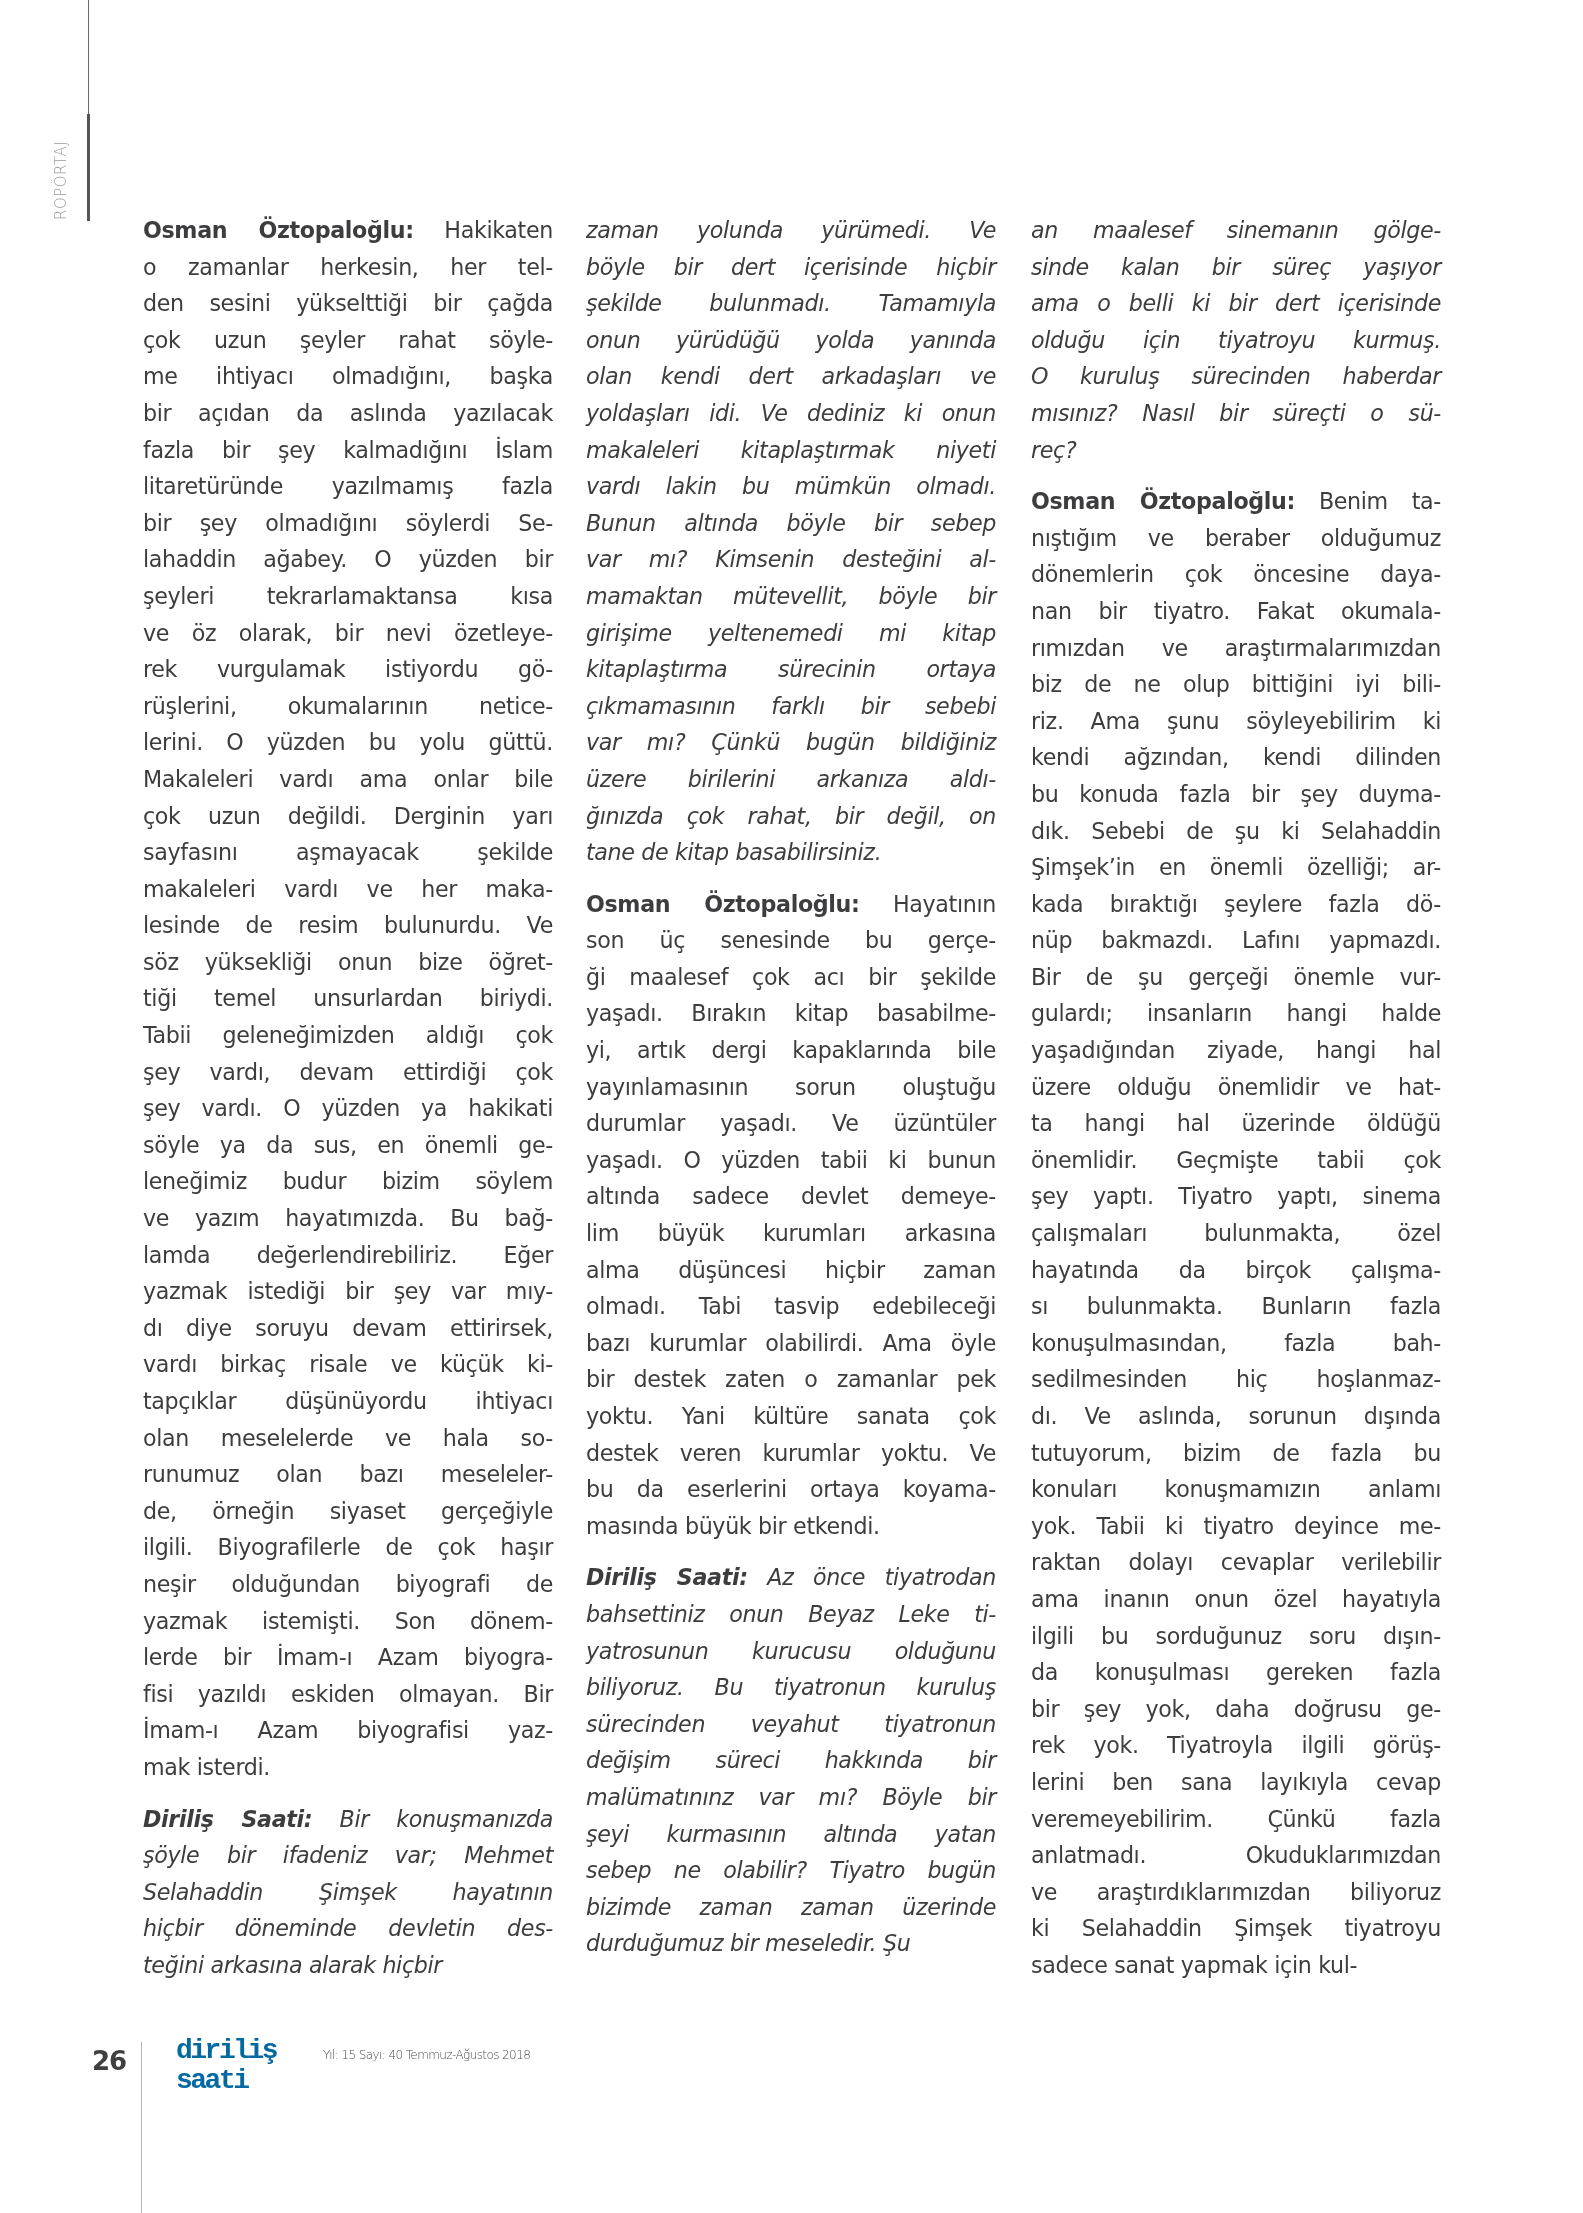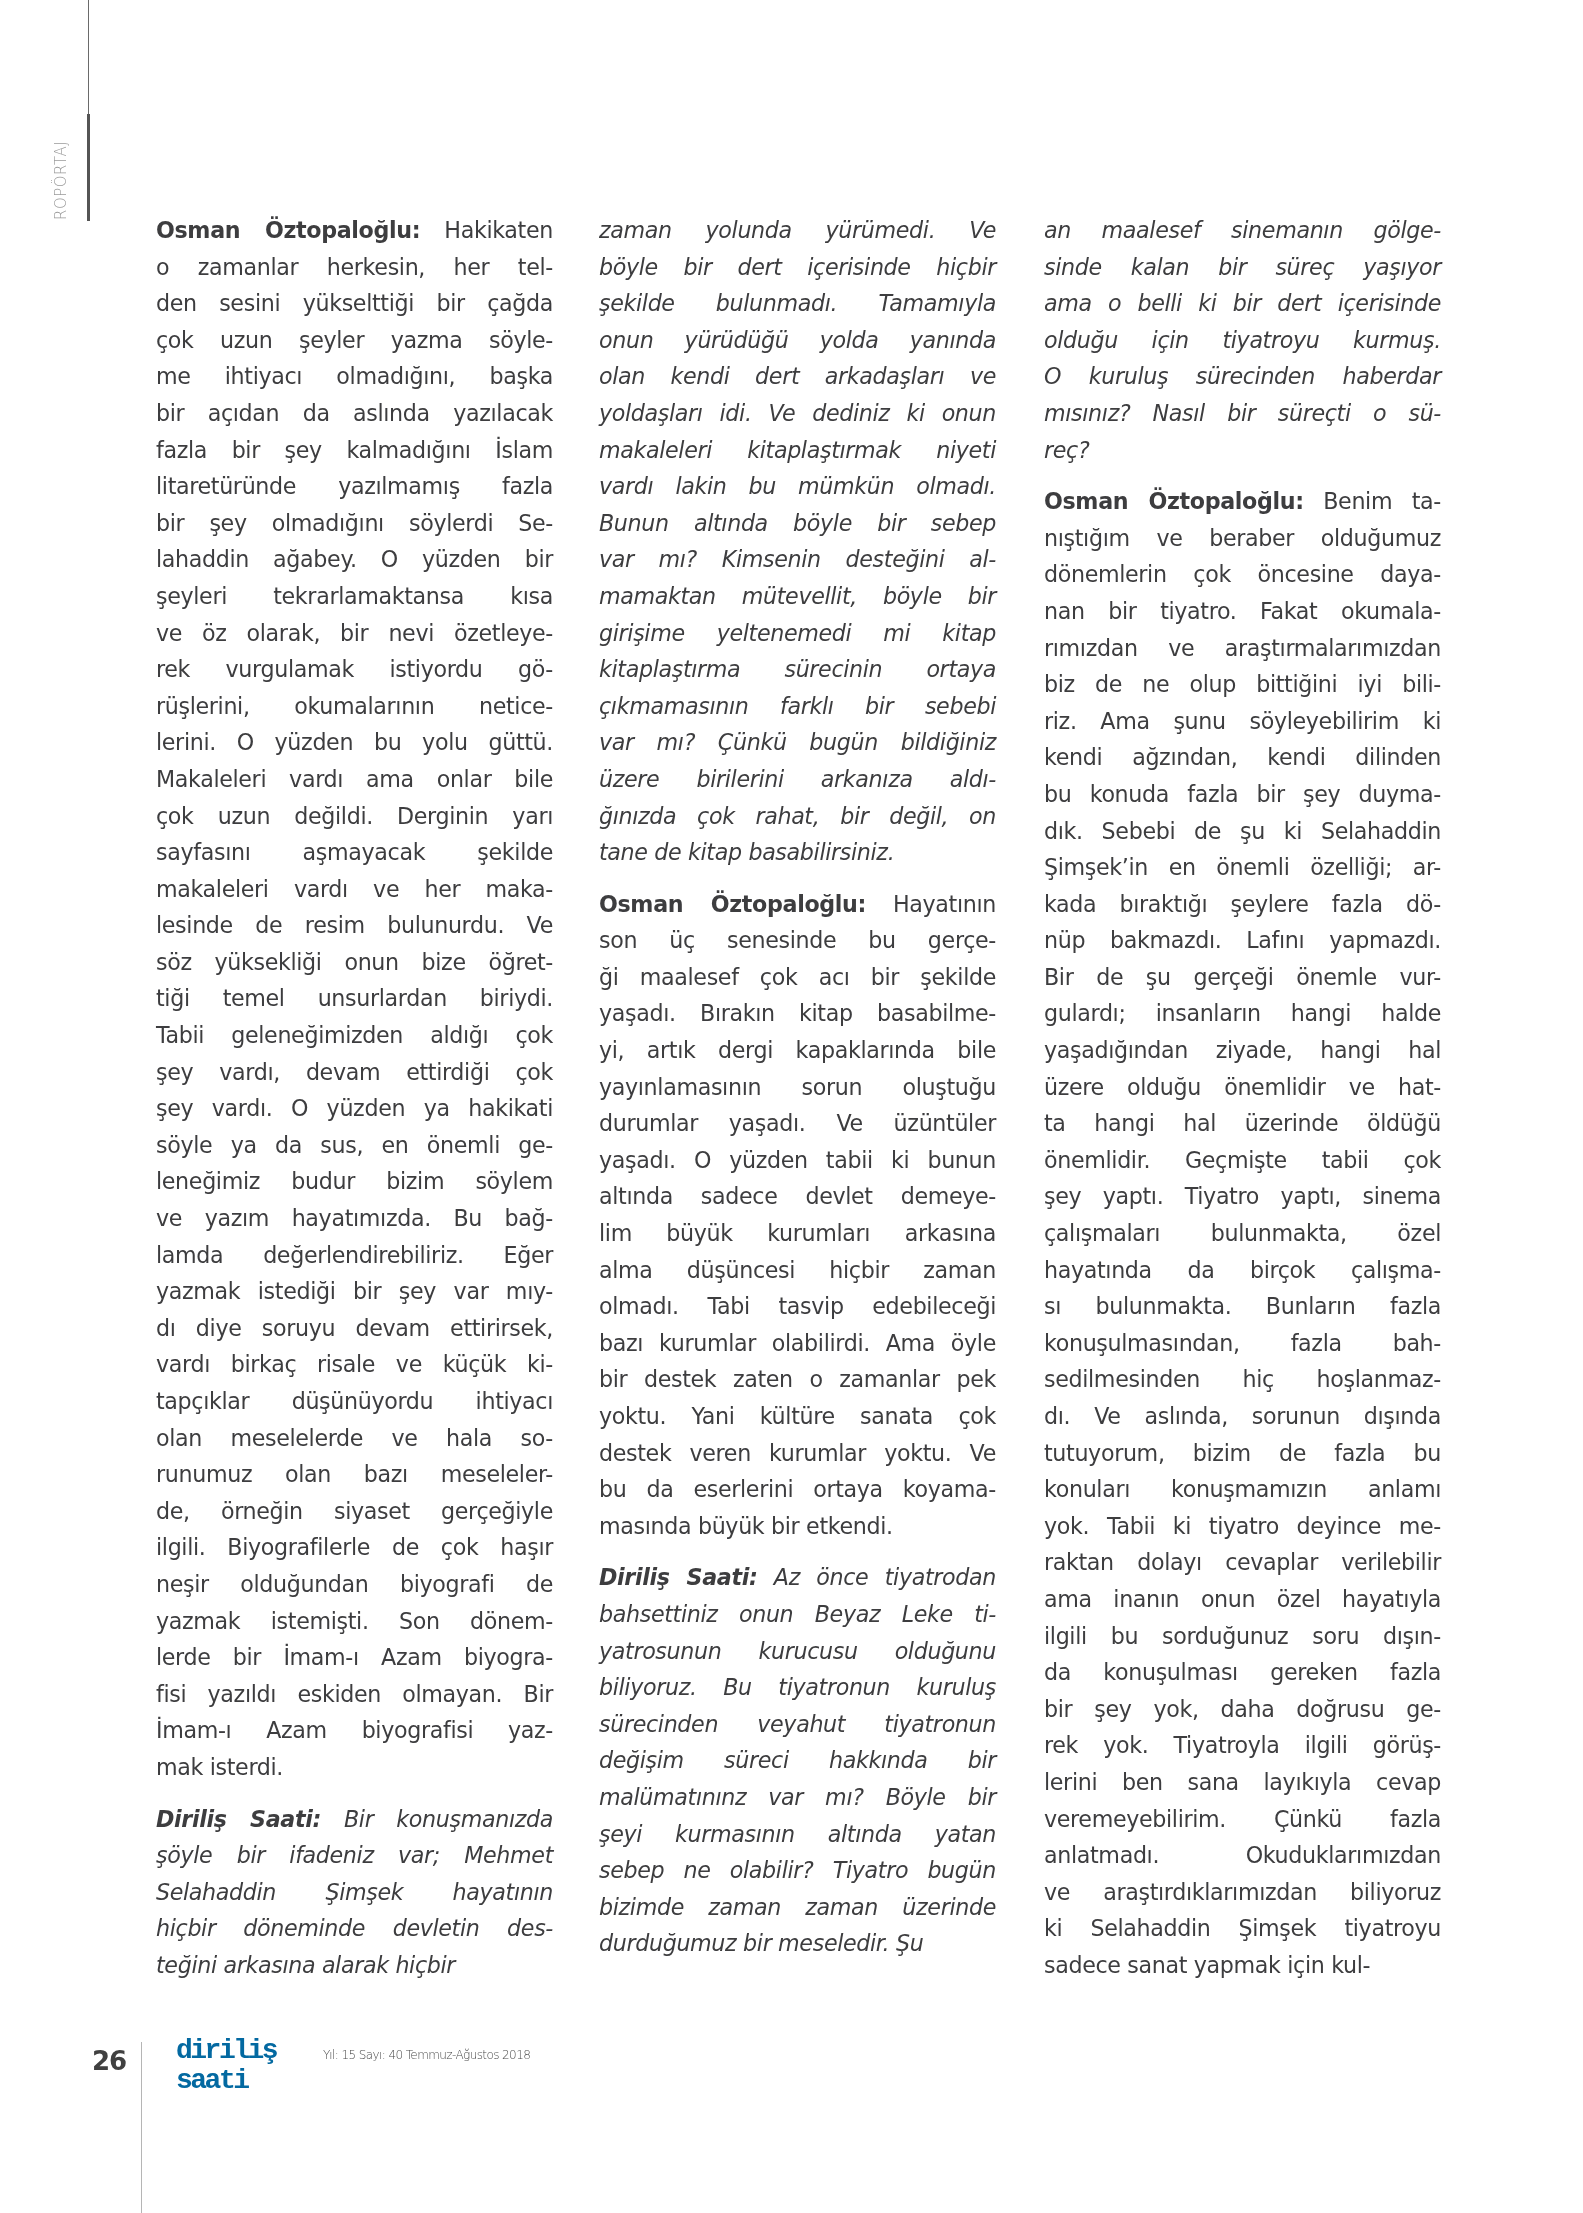--- a/index.html
+++ b/index.html
@@ -10,21 +10,21 @@
   .section-rule-thick { position: absolute; left: 87px; top: 114px; width: 3px; height: 107px; background: #555; }
   .section-label { position: absolute; left: 52px; top: 220px; transform-origin: left top; transform: rotate(-90deg);
                    font-family: "DejaVu Sans", sans-serif; font-size: 15px; font-weight: 300; letter-spacing: 0.5px;
                    color: #9a9a9a; white-space: nowrap; width: 108px; }
 
   .column { position: absolute; top: 212px; width: 410px;
             font-size: 22.2px; line-height: 36.6px; text-align: justify; hyphens: manual; letter-spacing: -0.35px; }
   .col-1 { left: 143px; }
   .col-2 { left: 586px; }
   .col-3 { left: 1031px; }
-  .para { margin: 0 0 15px 13px; }
+  .para { margin: 0 0 15px 0; }
   .speaker { font-weight: bold; }
   .question { font-style: italic; }
   .question .speaker { font-style: italic; }
   .line { display: block; text-align: justify; text-align-last: justify; white-space: nowrap; }
   .line.last { text-align-last: left; }
 
   .footer-rule { position: absolute; left: 141px; top: 2042px; width: 1px; height: 171px; background: #b5b5b5; }
   .page-number { position: absolute; left: 76px; top: 2046px; font-size: 26px; font-weight: bold; color: #404040; letter-spacing: -1px; margin-left: 16px; }
   .logo { position: absolute; left: 176px; top: 2036px; font-family: Liberation Mono, monospace; font-weight: bold;
           font-size: 28px; line-height: 30px; color: #0369a1; letter-spacing: -2.5px; }
@@ -36,21 +36,21 @@
 
 <div class="section-rule-thin"></div>
 <div class="section-rule-thick"></div>
 <div class="section-label">ROPÖRTAJ</div>
 
 <div class="column col-1">
     <div class="para answer">
       <span class="line"><span class="speaker">Osman Öztopaloğlu:</span><span> Hakikaten</span></span>
       <span class="line"><span>o zamanlar herkesin, her tel-</span></span>
       <span class="line"><span>den sesini yükselttiği bir çağda</span></span>
-      <span class="line"><span>çok uzun şeyler yazma söyle-</span></span>
+      <span class="line"><span>çok uzun şeyler rahat söyle-</span></span>
       <span class="line"><span>me ihtiyacı olmadığını, başka</span></span>
       <span class="line"><span>bir açıdan da aslında yazılacak</span></span>
       <span class="line"><span>fazla bir şey kalmadığını İslam</span></span>
       <span class="line"><span>litaretüründe yazılmamış fazla</span></span>
       <span class="line"><span>bir şey olmadığını söylerdi Se-</span></span>
       <span class="line"><span>lahaddin ağabey. O yüzden bir</span></span>
       <span class="line"><span>şeyleri tekrarlamaktansa kısa</span></span>
       <span class="line"><span>ve öz olarak, bir nevi özetleye-</span></span>
       <span class="line"><span>rek vurgulamak istiyordu gö-</span></span>
       <span class="line"><span>rüşlerini, okumalarının netice-</span></span>

